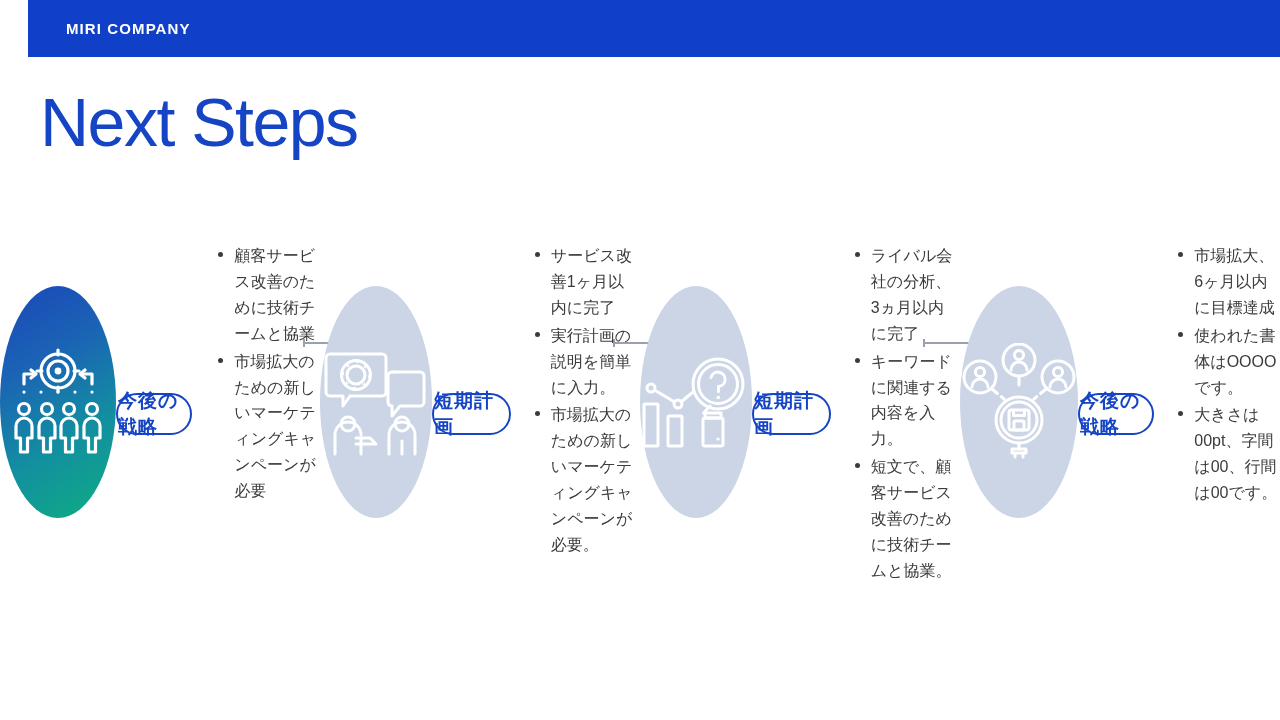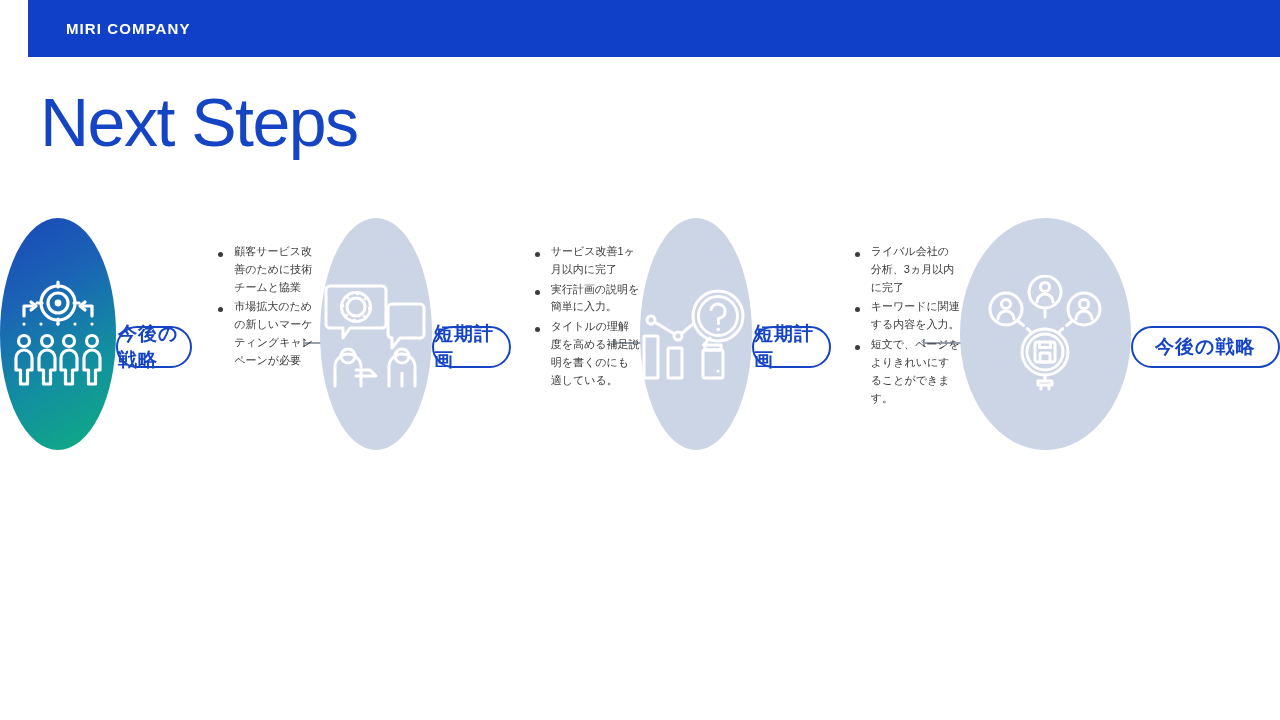--- a/index.html
+++ b/index.html
@@ -100,21 +100,21 @@
     margin-top: 25px;
     width: 284px;
     align-self: flex-start;
     margin-left: 24px;
     list-style: none;
   }
   .bullets li {
     position: relative;
     padding-left: 18px;
     color: #3b3b3b;
-    font-size: 11px;
+    font-size: 16px;
     line-height: 1.62;
     margin-bottom: 2px;
   }
   .bullets li::before {
     content: "";
     position: absolute;
     left: 2px; top: 9px;
     width: 5px; height: 5px;
     border-radius: 50%;
     background: #3b3b3b;
@@ -202,21 +202,21 @@
             <circle cx="82" cy="78" r="7"></circle>
             <path d="M69 99 v-10 a13 13 0 0 1 26 0 v10"></path>
             <path d="M69 99 v9 M95 99 v9 M82 95 v13"></path>
           </svg>
         </span>
       </div>
       <div class="pill pill-w2">短期計画</div>
       <ul class="bullets">
         <li>サービス改善1ヶ月以内に完了</li>
         <li>実行計画の説明を簡単に入力。</li>
-        <li>タイトルの理解度を高める補足説明を書くのにも適している。</li>
+        <li>市場拡大のための新しいマーケティングキャンペーンが必要。</li>
       </ul>
     </div>
 
     <div class="column col-3">
       <div class="circle muted">
         <span>
           <svg width="112" height="112" viewBox="0 0 112 112" fill="none" stroke="#ffffff" stroke-width="3" stroke-linecap="round" stroke-linejoin="round">
             <circle cx="78" cy="38" r="25"></circle>
             <circle cx="78" cy="38" r="19.5"></circle>
             <path d="M71 31.5 a7.2 7.2 0 1 1 7.5 9 v5"></path>
@@ -231,21 +231,21 @@
             <rect x="63" y="72" width="20" height="28" rx="2"></rect>
             <path d="M65 67 h16 v5 h-16 z"></path>
             <circle cx="78" cy="93" r="1.6" fill="#ffffff" stroke="none"></circle>
           </svg>
         </span>
       </div>
       <div class="pill pill-w3">短期計画</div>
       <ul class="bullets">
         <li>ライバル会社の分析、3ヵ月以内に完了</li>
         <li>キーワードに関連する内容を入力。</li>
-        <li>短文で、ページをよりきれいにすることができます。</li>
+        <li>短文で、顧客サービス改善のために技術チームと協業。</li>
       </ul>
     </div>
 
     <div class="column col-4">
       <div class="circle muted">
         <span>
           <svg width="118" height="118" viewBox="0 0 118 118" fill="none" stroke="#ffffff" stroke-width="3" stroke-linecap="round" stroke-linejoin="round">
             <circle cx="59" cy="17" r="16"></circle>
             <circle cx="59" cy="12" r="4.6"></circle>
             <path d="M51 27 a8 8 0 0 1 16 0"></path>
@@ -263,16 +263,21 @@
             <rect x="49" y="67" width="20" height="20" rx="2.5"></rect>
             <path d="M53.5 67 v5.5 h11 V67"></path>
             <rect x="54" y="78" width="10" height="9" rx="1"></rect>
             <path d="M59 100 v6"></path>
             <path d="M52 106 h14 v4 h-14 z"></path>
             <path d="M55 110 v4 M63 110 v4"></path>
           </svg>
         </span>
       </div>
       <div class="pill pill-w4">今後の戦略</div>
+      <ul class="bullets">
+        <li>市場拡大、6ヶ月以内に目標達成</li>
+        <li>使われた書体はOOOOです。</li>
+        <li>大きさは00pt、字間は00、行間は00です。</li>
+      </ul>
     </div>
 
   </div>
 </div>
 
 </body></html>

